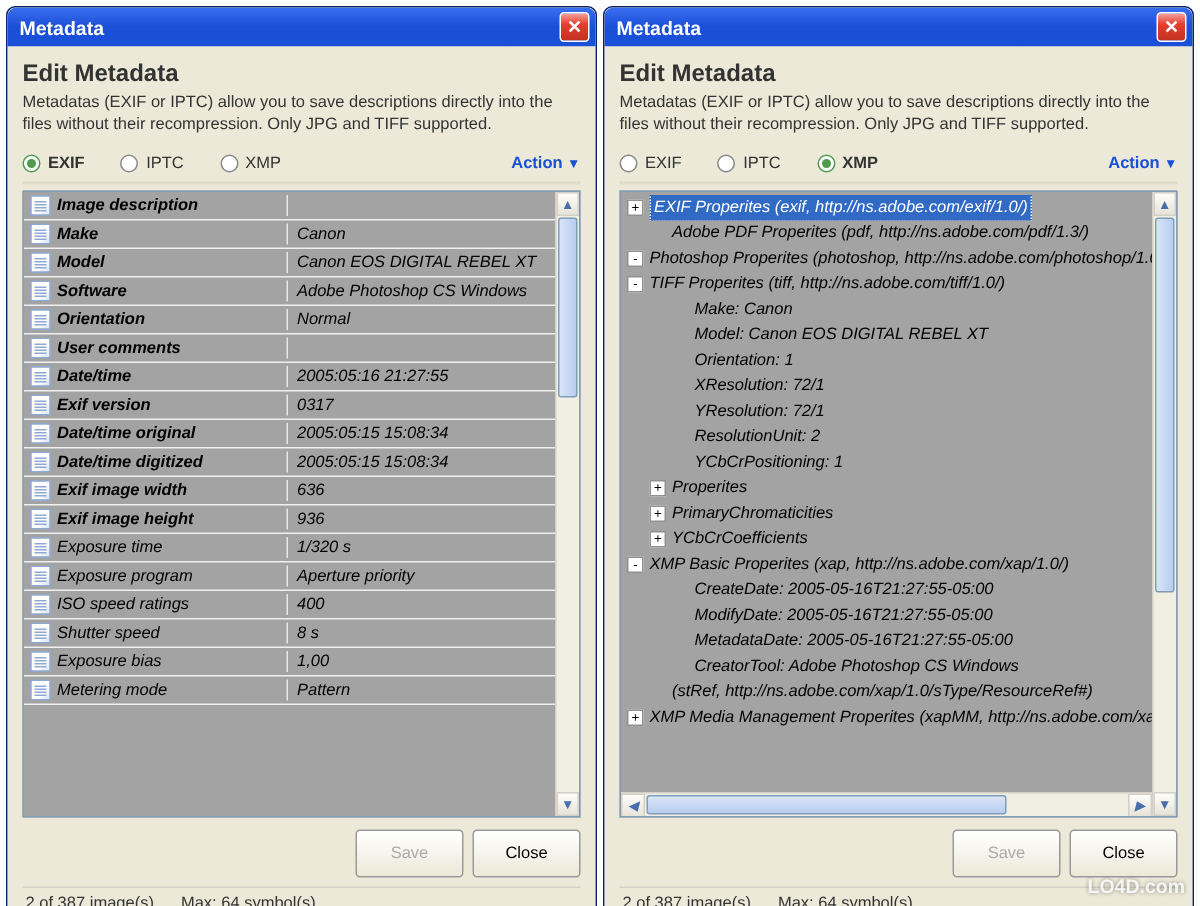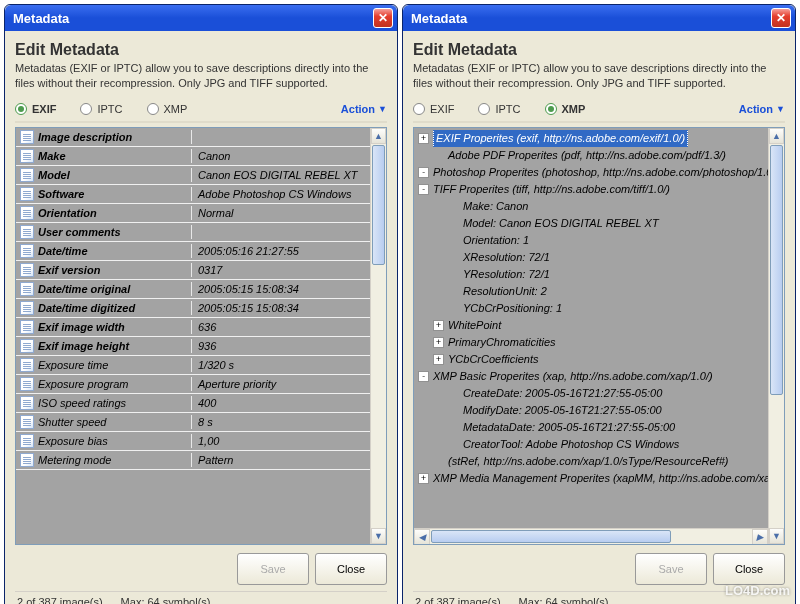--- a/index.html
+++ b/index.html
@@ -527,21 +527,21 @@
               <span>ResolutionUnit: 2</span>
             </div>
             <div class="tree-row">
               <span class="spacer" style="width: 30px;"></span>
               <span class="spacer" style="width: 15px;"></span>
               <span>YCbCrPositioning: 1</span>
             </div>
             <div class="tree-row">
               <span class="spacer" style="width: 15px;"></span>
               <span class="expander">+</span>
-              <span>WhitePoint</span>
+              <span>Properites</span>
             </div>
             <div class="tree-row">
               <span class="spacer" style="width: 15px;"></span>
               <span class="expander">+</span>
               <span>PrimaryChromaticities</span>
             </div>
             <div class="tree-row">
               <span class="spacer" style="width: 15px;"></span>
               <span class="expander">+</span>
               <span>YCbCrCoefficients</span>

